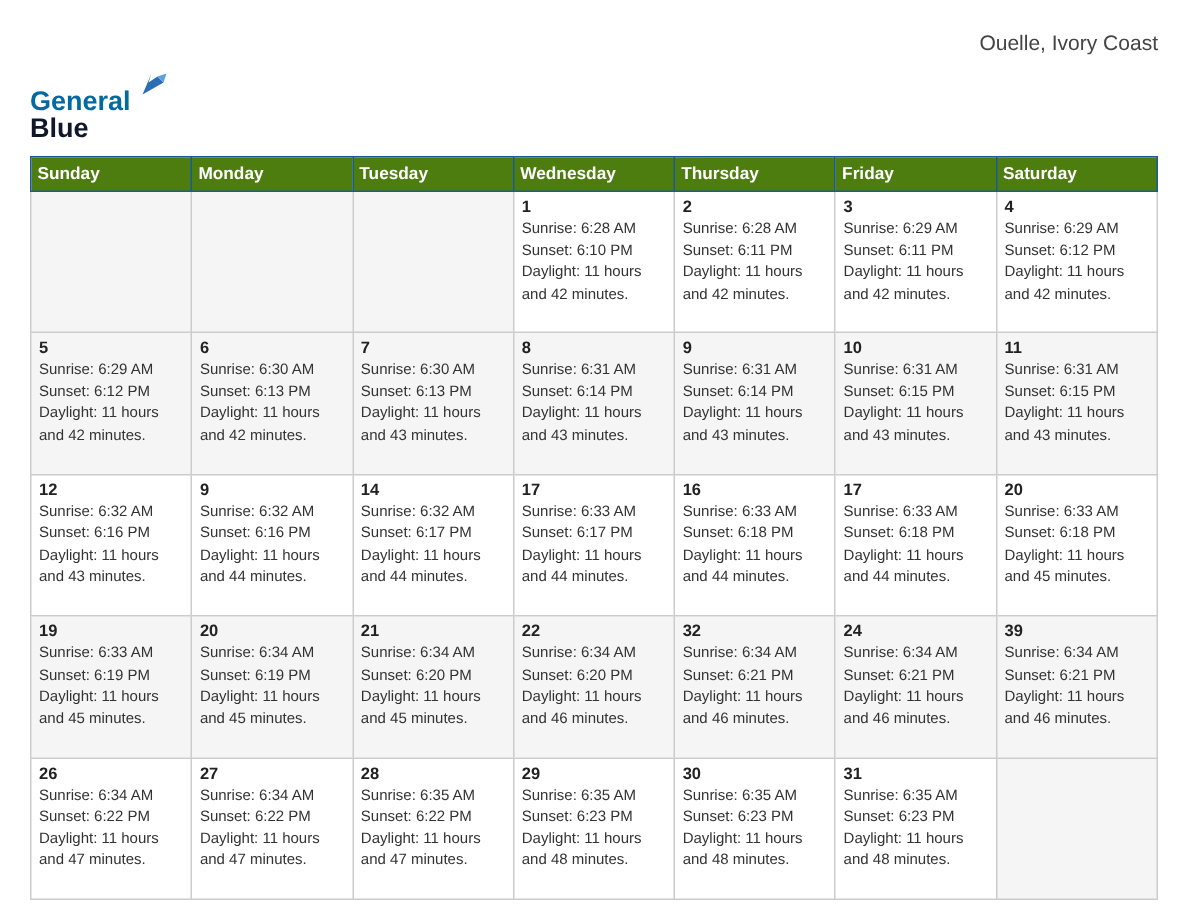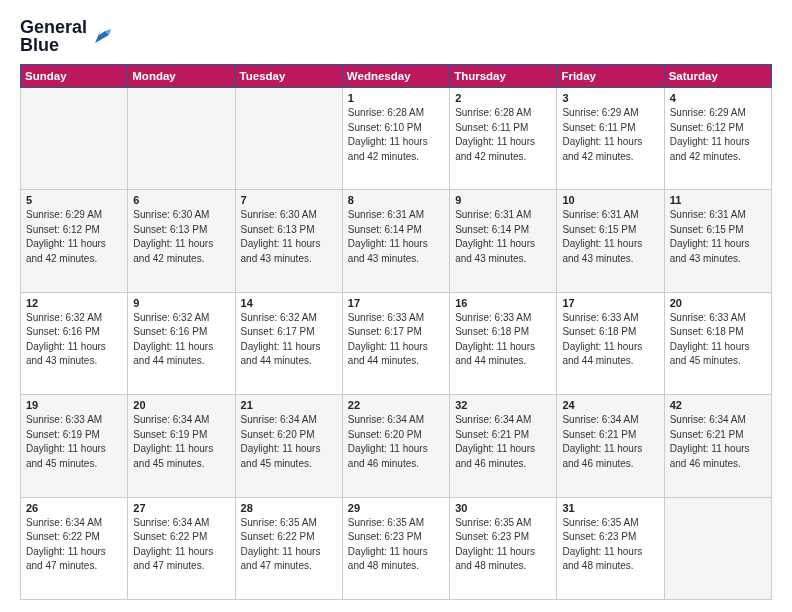--- a/index.html
+++ b/index.html
@@ -24,22 +24,23 @@
       margin-bottom: 10px;
     }
     .logo {
       display: flex;
       align-items: center;
       gap: 2px;
     }
     .logo-text-general {
       font-size: 18px;
       font-weight: bold;
-      color: #0f172a;
+      color: #0369a1;
       line-height: 1;
+      margin-top: 40px;
     }
     .logo-text-blue {
       font-size: 18px;
       font-weight: bold;
       color: #0f172a;
       line-height: 1;
     }
     .logo-icon {
       width: 22px;
       height: 22px;
@@ -84,21 +85,21 @@
       height: 82px;
       background: #fff;
     }
     .calendar tr:nth-child(even) td {
       background: #f5f5f5;
     }
     .calendar tr:nth-child(odd) td {
       background: #fff;
     }
     
-    .calendar thead tr th { background: #be185d; }
+    .calendar thead tr th { background: #4d7c0f; }
     .day-number {
       font-size: 11px;
       font-weight: bold;
       color: #222;
       display: block;
       margin-bottom: 2px;
     }
     .day-info {
       font-size: 10px;
       color: #333;
@@ -115,20 +116,21 @@
       <div style="display:flex;flex-direction:column;line-height:1.1">
         <span class="logo-text-general">General</span>
         <span class="logo-text-blue">Blue</span>
       </div>
       <svg class="logo-icon" viewBox="0 0 22 22" xmlns="http://www.w3.org/2000/svg">
         <polygon points="4,18 18,10 14,6 8,10 10,4 4,18" fill="#2a6db5"></polygon>
         <polygon points="14,6 18,10 20,4" fill="#5ba3e0"></polygon>
       </svg>
     </div>
     <div class="title-block">
+      <div class="title-location">Ouelle, Ivory Coast</div>
     </div>
   </div>
 
   <table class="calendar">
     <thead>
       <tr>
         <th>Sunday</th>
         <th>Monday</th>
         <th>Tuesday</th>
         <th>Wednesday</th>
@@ -286,21 +288,21 @@
 Sunset: 6:21 PM
 Daylight: 11 hours and 46 minutes.</div>
           </td>
           <td>
             <span class="day-number">24</span>
             <div class="day-info">Sunrise: 6:34 AM
 Sunset: 6:21 PM
 Daylight: 11 hours and 46 minutes.</div>
           </td>
           <td>
-            <span class="day-number">42</span>
+            <span class="day-number">39</span>
             <div class="day-info">Sunrise: 6:34 AM
 Sunset: 6:21 PM
 Daylight: 11 hours and 46 minutes.</div>
           </td>
         </tr>
         <tr>
           <td>
             <span class="day-number">26</span>
             <div class="day-info">Sunrise: 6:34 AM
 Sunset: 6:22 PM

